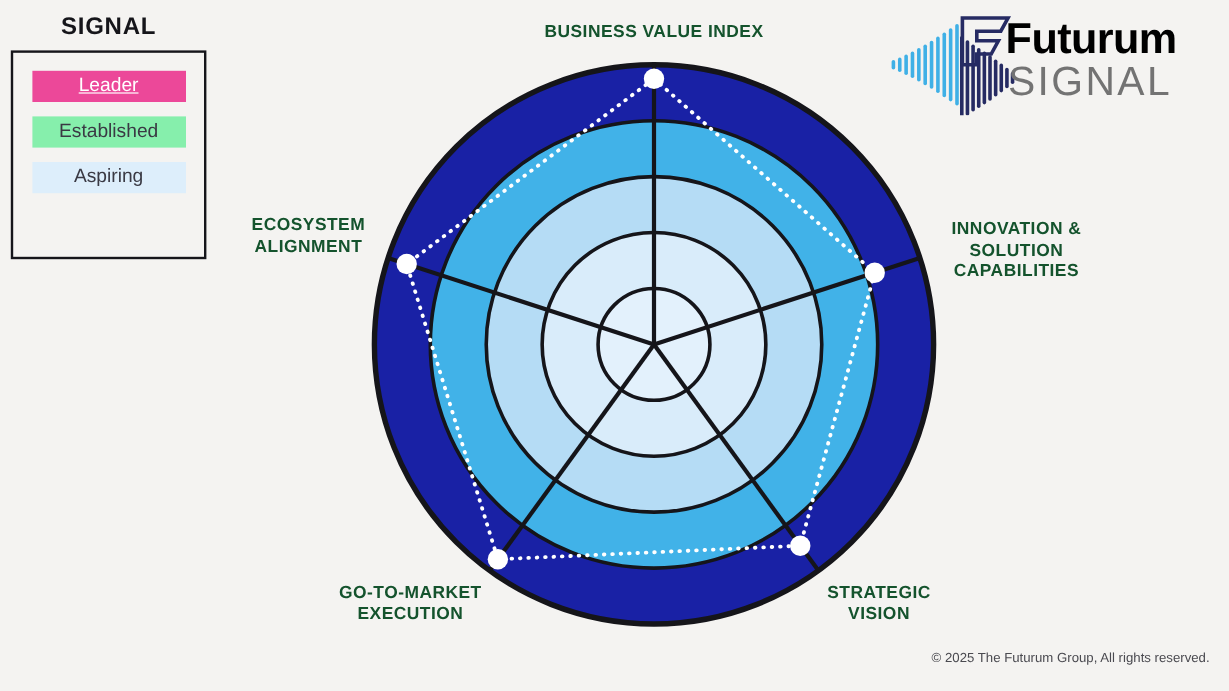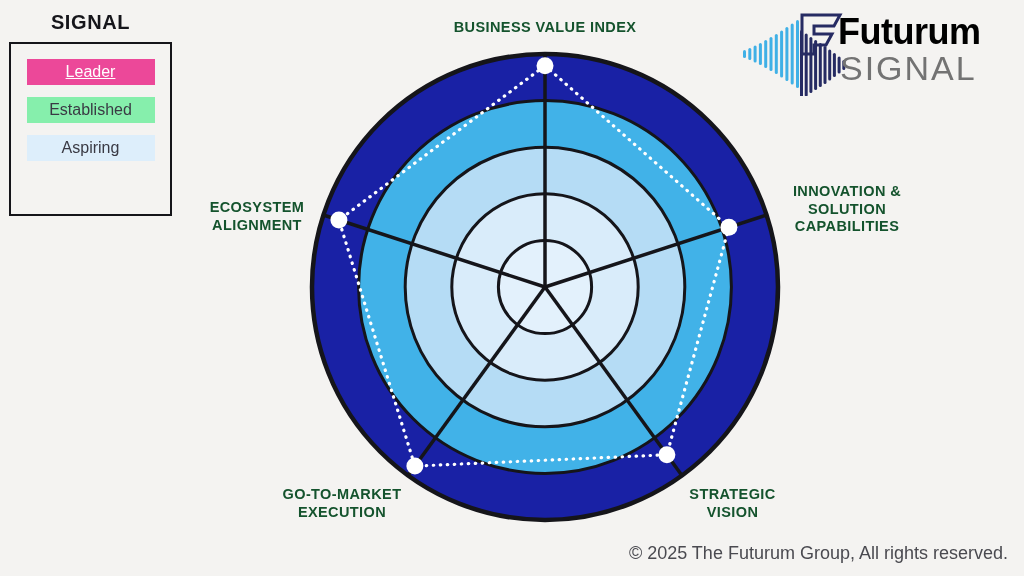--- a/index.html
+++ b/index.html
@@ -16,33 +16,33 @@
   .zone-swatch { width:128px; height:26px; display:flex; align-items:center;
                  justify-content:center; font-size:16px; }
 
   
   .radar-wrap { position:absolute; left:300px; top:42px; width:490px; height:490px; }
 
   .axis-label { position:absolute; font-size:14.5px; font-weight:bold; color:#14532d;
                 letter-spacing:0.4px; line-height:1.22; text-align:center; white-space:pre-line; }
   .axis-bvi { left:395px; top:19px;  width:300px; }
   .axis-isc { left:768px; top:183px; width:158px; }
-  .axis-ea  { left:183px; top:199px; width:148px; }
+  .axis-ea  { left:183px; top:180px; width:148px; }
   .axis-gtm { left:252px; top:486px; width:180px;text-align:center; }
   .axis-sv  { left:650px; top:486px; width:165px; }
 
   
   .logo-icon { position:absolute; left:742px; top:8px; }
   .logo-futurum { position:absolute; left:838px; top:11px; font-size:36px; font-weight:bold;
                   color:#000000; letter-spacing:-0.5px; }
   .logo-signal  { position:absolute; left:840px; top:49px; font-size:34px; font-weight:400;
                   color:#737373; letter-spacing:2px; }
 
   
-  .footer-note { position:absolute; right:16px; top:543px; font-size:18px; color:#4a4a50; }
+  .footer-note { position:absolute; right:16px; top:543px; font-size:11px; color:#4a4a50; }
 </style>
 </head>
 <body>
 
 <div class="page">
 
   <div class="zones-title">SIGNAL</div>
   <div class="zones-box">
     <div class="zone-swatch" style="background: #ec4899; color: rgb(255, 255, 255); text-decoration: underline;">Leader</div>
     <div class="zone-swatch" style="background: #86efac; color: rgb(58, 58, 68);">Established</div>

